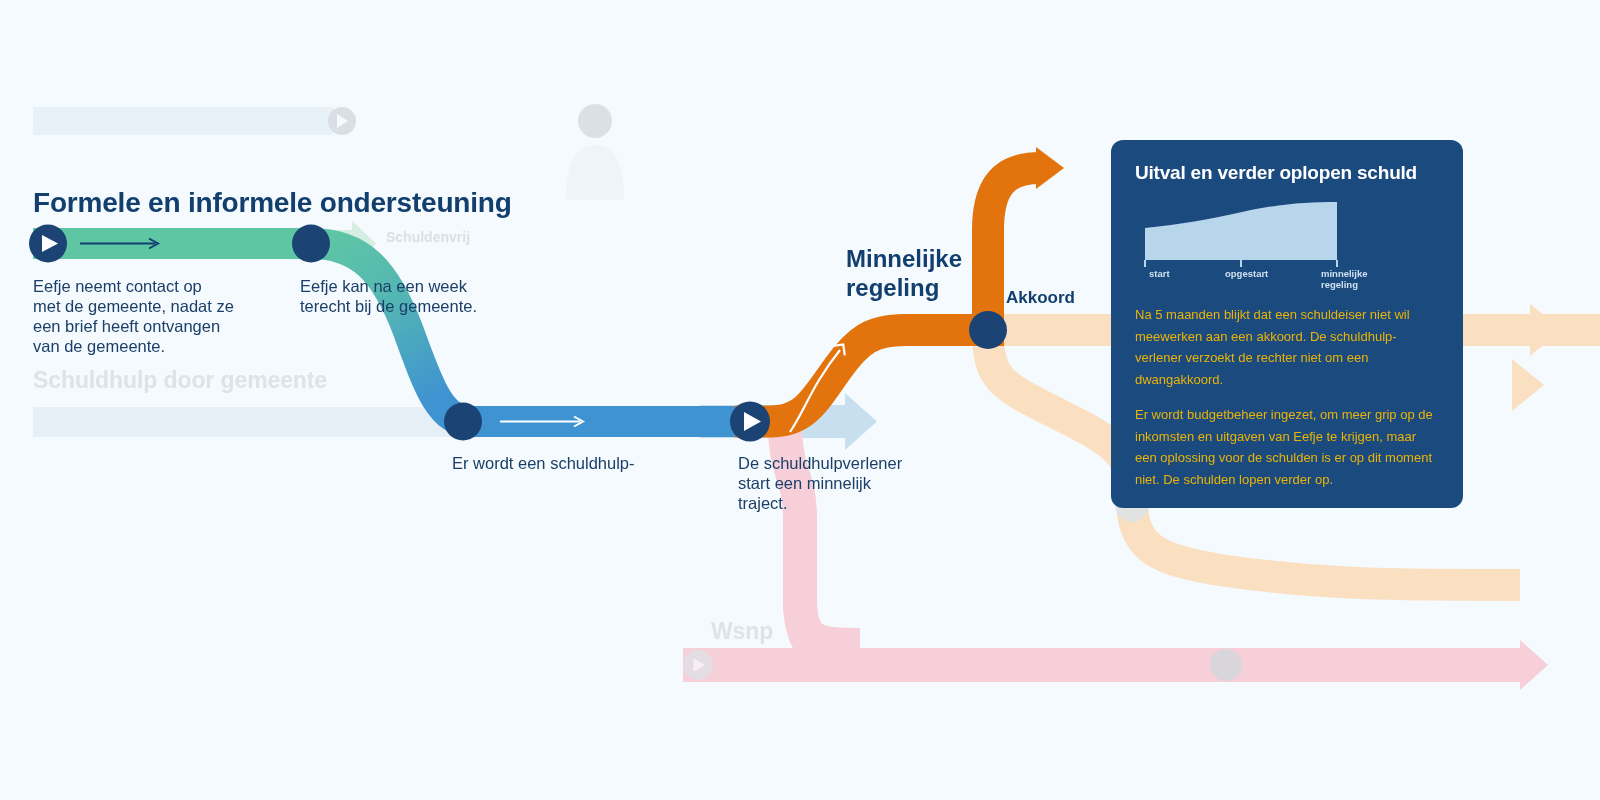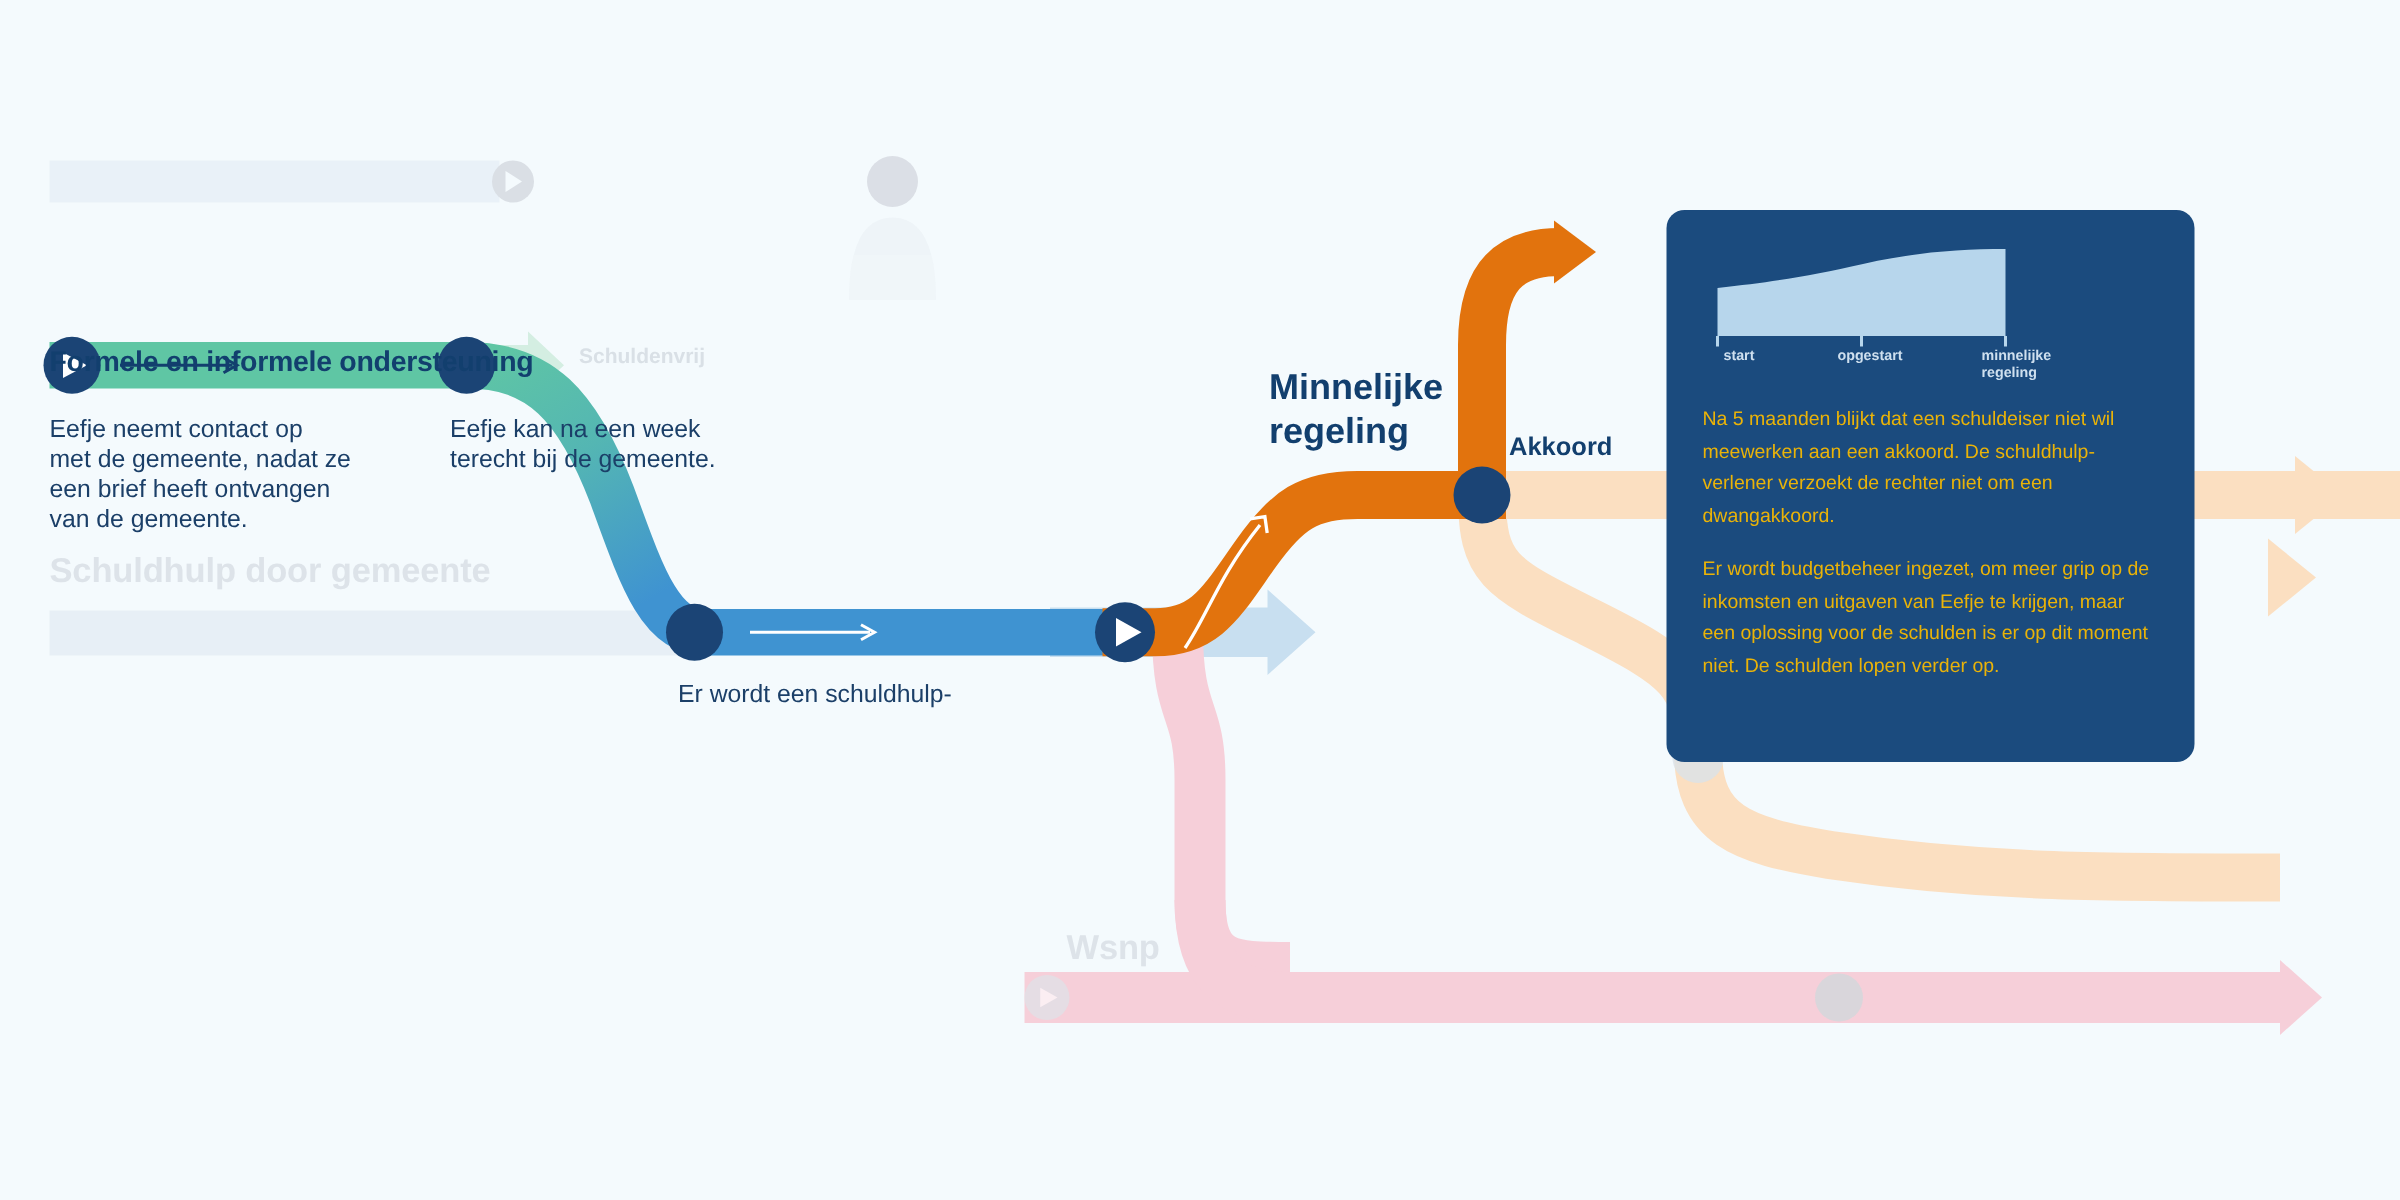--- a/index.html
+++ b/index.html
@@ -10,22 +10,22 @@
     font-family:"Liberation Sans", sans-serif;
     overflow:hidden;
   }
   #stage{position:relative;width:1600px;height:800px;overflow:hidden;background:#f4fafd;}
   #flow{position:absolute;left:0;top:0;width:1600px;height:800px;}
 
   
   .txt{position:absolute;color:#16406e;}
 
   .section-title{
-    font-size:19px;font-weight:bold;letter-spacing:-.2px;
-    color:#123f6e;white-space:nowrap;margin-top:44px;
+    font-size:28px;font-weight:bold;letter-spacing:-.2px;
+    color:#123f6e;white-space:nowrap;
   }
   .ghost-title{
     font-size:23px;font-weight:bold;color:#dde3e9;white-space:nowrap;letter-spacing:-.1px;
   }
   .ghost-small{
     font-size:14px;font-weight:bold;color:#d9e0e6;white-space:nowrap;
   }
   .node-label{
     font-size:16.5px;line-height:20px;color:#1b3f68;
   }
@@ -172,29 +172,35 @@
 
   <div class="txt node-label" style="left:300px;top:276px;width:250px;">
     <div>Eefje kan na een week</div>
     <div>terecht bij de gemeente.</div>
   </div>
 
   <div class="txt node-label" style="left:452px;top:453px;width:290px;">
     <div>Er wordt een schuldhulp-</div>
   </div>
 
+  <div class="txt node-label" style="left:738px;top:453px;width:210px;">
+    <div>De schuldhulpverlener</div>
+    <div>start een minnelijk</div>
+    <div>traject.</div>
+  </div>
 
   <div class="txt branch-title" style="left:846px;top:244px;">
     <div>Minnelijke</div>
     <div>regeling</div>
   </div>
 
   <div class="txt pill-label" style="left:1006px;top:288px;">Akkoord</div>
 
   <div id="card">
+    <div class="card-title">Uitval en verder oplopen schuld</div>
 
     <div class="mini-chart">
       <svg width="218" height="66" viewBox="0 0 218 66">
         <path d="M8 26 C45 22 70 18 105 10 C140 2 170 0 200 0 L200 58 L8 58 Z" fill="#b7d6ec"></path>
         <line x1="8" y1="58" x2="8" y2="65" stroke="#b7d6ec" stroke-width="2"></line>
         <line x1="104" y1="58" x2="104" y2="65" stroke="#b7d6ec" stroke-width="2"></line>
         <line x1="200" y1="58" x2="200" y2="65" stroke="#b7d6ec" stroke-width="2"></line>
       </svg>
       <div class="mini-ticks">
         <span class="mini-tick" style="left:12px;top:6px;">start</span>

